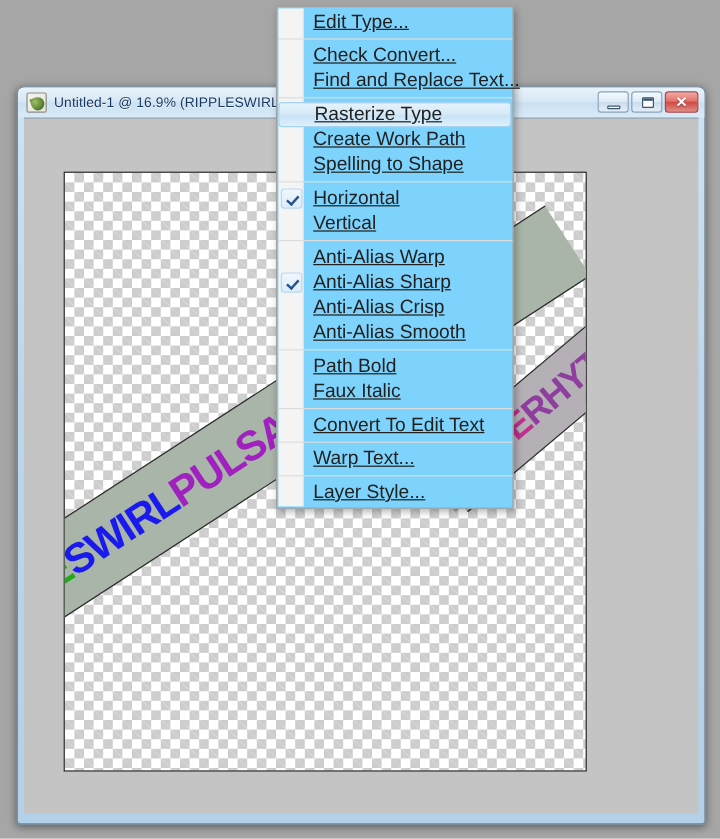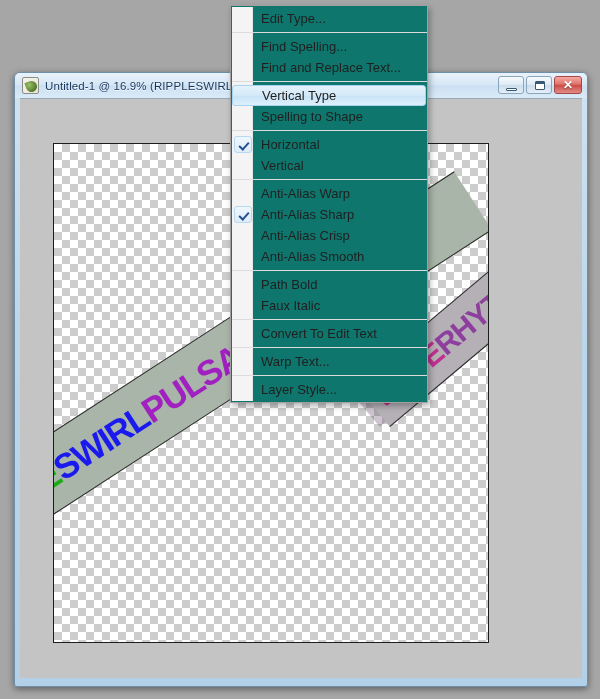--- a/index.html
+++ b/index.html
@@ -154,27 +154,28 @@
     transform: rotate(-40deg);
     transform-origin: 0 0;
     background: rgba(90,60,95,0.30);
   }
 
   
   #context-menu {
     position: absolute;
     left: 230px; top: 5px;
     width: 198px;
-    background: #0f766e;
+    background: #7dd3fc;
     border: 1px solid #a0a0a0;
     box-shadow: 2px 3px 6px rgba(0,0,0,0.30);
     padding: 2px 0 2px 0;
-    font-size: 13px;
+    font-size: 16px;
     color: #1f1f1f;
     z-index: 50;
+    text-decoration: underline;
   }
   #menu-gutter {
     position: absolute; left: 1px; top: 1px; bottom: 1px; width: 21px;
     background: #f4f4f4;
     border-right: 1px solid #e6e6e6;
     pointer-events: none;
   }
   .menu-item {
     position: relative;
     height: 21px;
@@ -259,24 +260,25 @@
 
       </div>
     </div>
   </div>
 
   <div id="context-menu">
     <div id="menu-gutter"></div>
     <div id="menu-items">
         <div class="menu-item"><span>Edit Type...</span></div>
         <div class="menu-sep"></div>
-        <div class="menu-item"><span>Find Spelling...</span></div>
+        <div class="menu-item"><span>Check Convert...</span></div>
         <div class="menu-item"><span>Find and Replace Text...</span></div>
         <div class="menu-sep"></div>
-        <div class="menu-item highlight"><span>Vertical Type</span></div>
+        <div class="menu-item highlight"><span>Rasterize Type</span></div>
+        <div class="menu-item"><span>Create Work Path</span></div>
         <div class="menu-item"><span>Spelling to Shape</span></div>
         <div class="menu-sep"></div>
         <div class="menu-item"><span class="check"></span><span>Horizontal</span></div>
         <div class="menu-item"><span>Vertical</span></div>
         <div class="menu-sep"></div>
         <div class="menu-item"><span>Anti-Alias Warp</span></div>
         <div class="menu-item"><span class="check"></span><span>Anti-Alias Sharp</span></div>
         <div class="menu-item"><span>Anti-Alias Crisp</span></div>
         <div class="menu-item"><span>Anti-Alias Smooth</span></div>
         <div class="menu-sep"></div>

